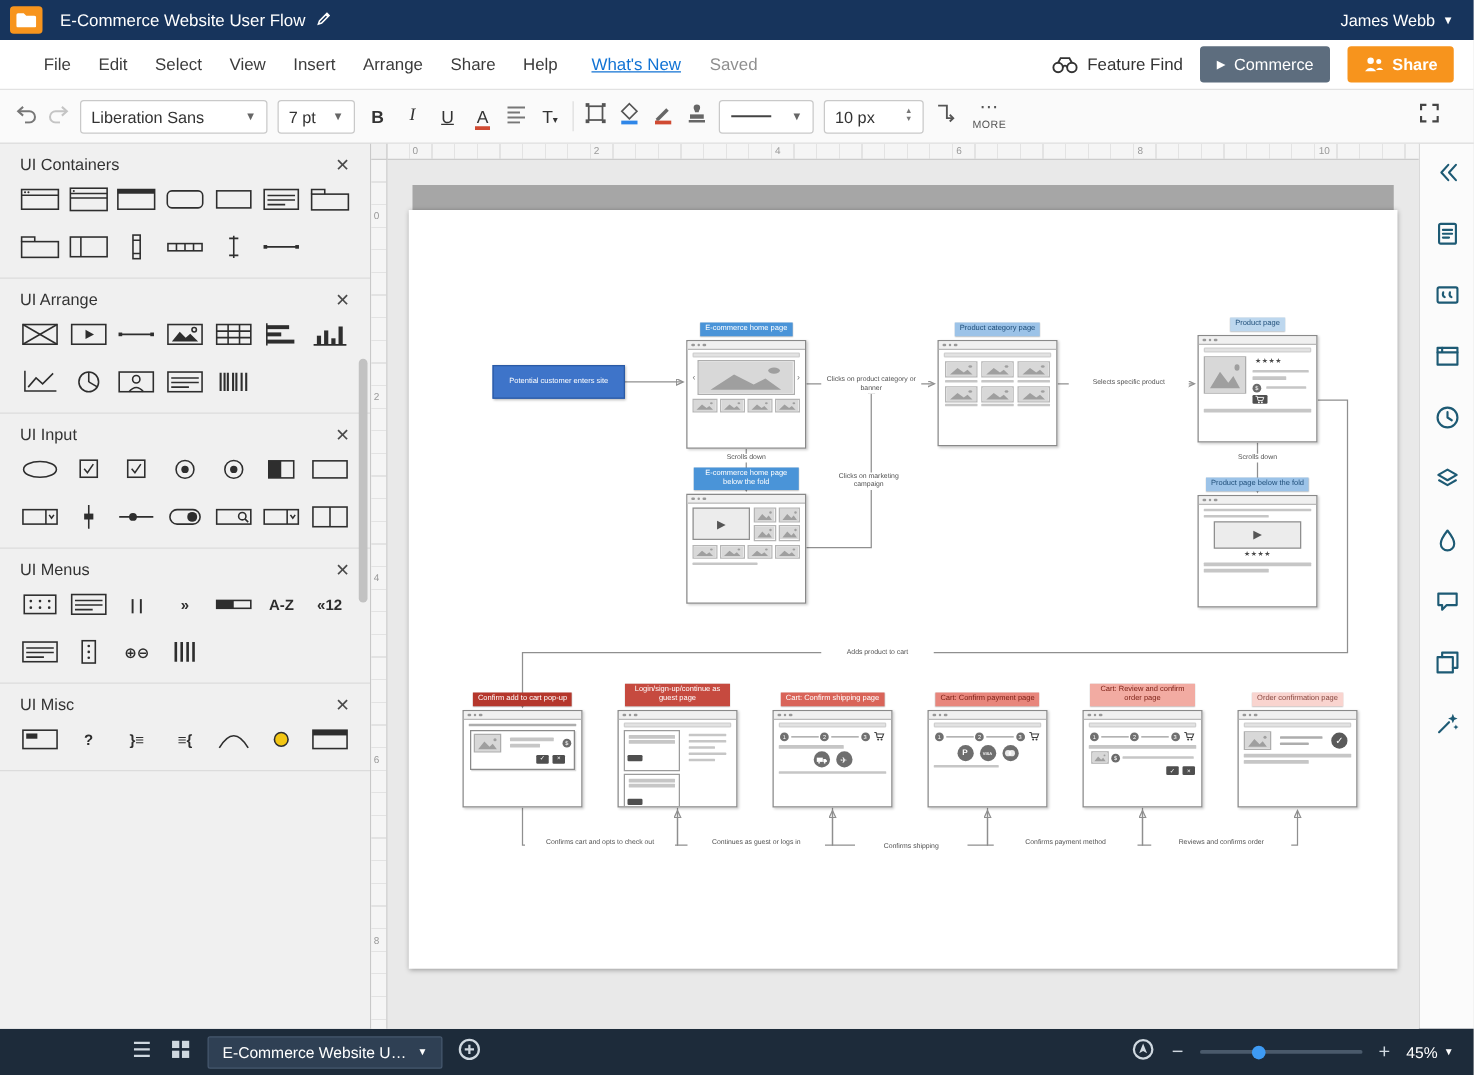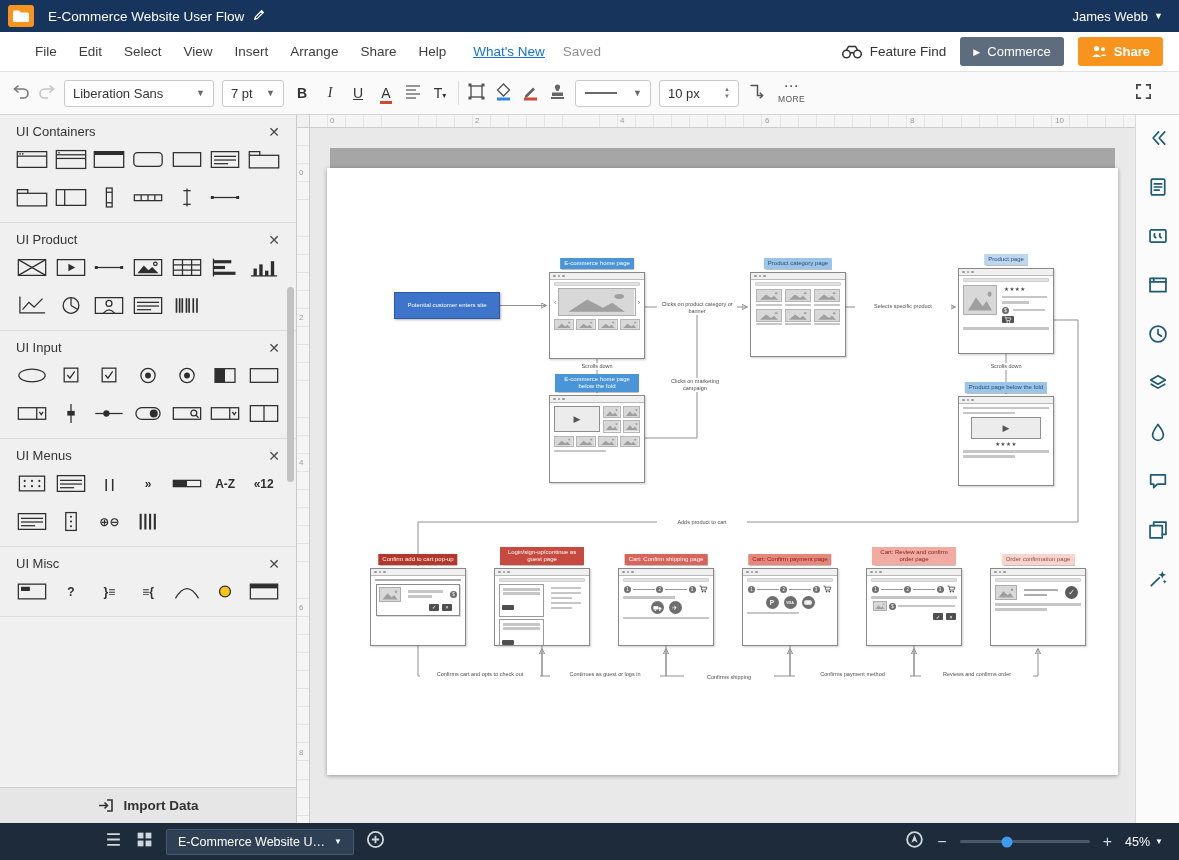--- a/index.html
+++ b/index.html
@@ -12,21 +12,21 @@
   .doc-chip svg{width:16px;height:12px;fill:#fff}
   .title-wrap{display:flex;align-items:center;gap:9px;color:#fff;font-size:13.5px}
   .pencil svg{width:12px;height:12px;stroke:#fff;fill:none;stroke-width:1.4}
   .user{margin-left:auto;margin-right:16px;color:#fff;font-size:13px;display:flex;align-items:center;gap:6px;cursor:pointer}
   .user .caret{font-size:9px}
 
   
   .menubar{height:40px;background:#fff;border-bottom:1px solid #e2e2e2;display:flex;align-items:center;padding-left:24px;flex:none}
   .menu-item{font-size:13.5px;color:#3c3c3c;padding:6px 11px;cursor:pointer;white-space:nowrap}
   .whatsnew{font-size:13.5px;color:#1273d4;text-decoration:underline;margin-left:16px;cursor:pointer;white-space:nowrap}
-  .saved{font-size:13.5px;color:#8f8f8f;margin-left:18px}
+  .saved{font-size:13.5px;color:#8f8f8f;margin-left:23px}
   .mb-right{margin-left:auto;display:flex;align-items:center;gap:14px;padding-right:16px}
   .feature-find{display:flex;align-items:center;gap:7px;font-size:13.5px;color:#333;cursor:pointer}
   .feature-find svg{width:22px;height:15px;stroke:#333;fill:none;stroke-width:1.5}
   .btn-present{background:#5d6d7e;color:#fff;border:none;border-radius:3px;height:29px;padding:0 13px;font-size:13px;display:flex;align-items:center;gap:7px;cursor:pointer;font-family:inherit}
   .btn-present .ply{font-size:9px}
   .btn-share{background:#f7941d;color:#fff;border:none;border-radius:3px;height:29px;padding:0 13px;font-size:13px;font-weight:bold;display:flex;align-items:center;gap:7px;cursor:pointer;font-family:inherit}
   .btn-share svg{width:16px;height:13px;fill:#fff}
 
   
   .toolrow{height:43px;display:flex;flex:none;border-bottom:1px solid #d5d5d5}
@@ -403,21 +403,21 @@
                 <svg viewBox="0 0 30 20">
                   <line x1="3" y1="10" x2="27" y2="10"></line>
                   <rect class="f" x="1.5" y="8.6" width="2.8" height="2.8"></rect>
                   <rect class="f" x="25.7" y="8.6" width="2.8" height="2.8"></rect>
                 </svg>
               </span>
             </div>
           </div>
           <div class="sec">
             <div class="sec-h">
-              <span class="sec-t">UI Product</span>
+              <span class="sec-t">UI Arrange</span>
               <span class="sec-x">✕</span>
             </div>
             <div class="sgrid">
               <span class="swx">
                 <svg viewBox="0 0 30 20">
                   <rect x="2" y="2.5" width="26" height="15"></rect>
                   <line x1="2" y1="2.5" x2="28" y2="17.5"></line>
                   <line x1="28" y1="2.5" x2="2" y2="17.5"></line>
                 </svg>
               </span>
@@ -697,26 +697,20 @@
               </span>
               <span class="swx">
                 <svg viewBox="0 0 30 20">
                   <rect x="2" y="3" width="26" height="14"></rect>
                   <rect class="f" x="2" y="3" width="26" height="4"></rect>
                 </svg>
               </span>
             </div>
           </div>
         </div>
-      <div class="imp">
-        <svg viewBox="0 0 17 15">
-            <path d="M10 2 H15 V13 H10 M2 7.5 H10.5 M7.5 4.5 L10.5 7.5 L7.5 10.5"></path>
-          </svg>
-        <span>Import Data</span>
-      </div>
       <div class="lscroll"></div>
     </aside>
 
     <section class="canvas">
       <div class="rcorner"></div>
       <div class="hruler" id="hruler">
           <span style="left: 20px;">0</span>
           <span style="left: 165px;">2</span>
           <span style="left: 310px;">4</span>
           <span style="left: 455px;">6</span>

